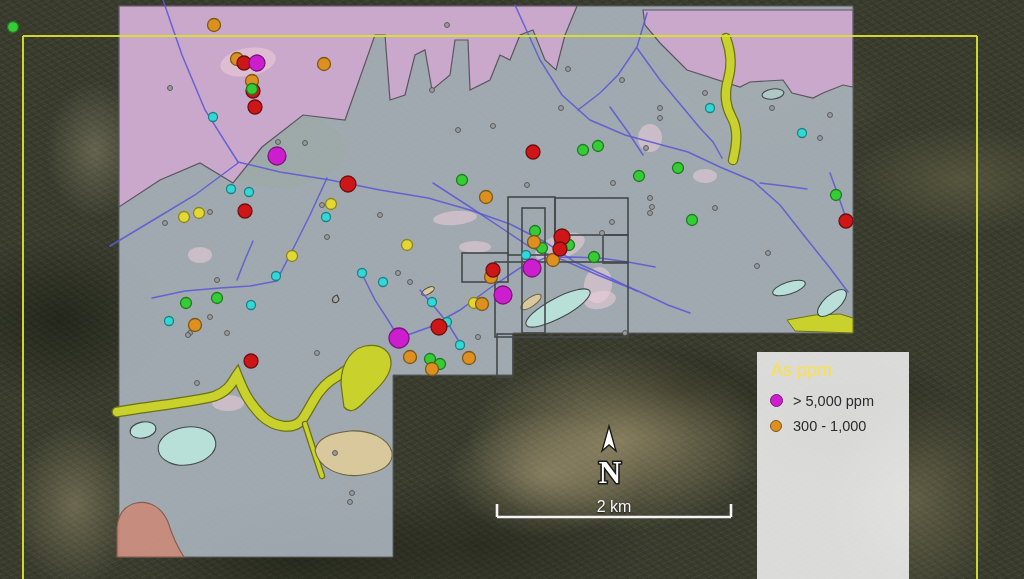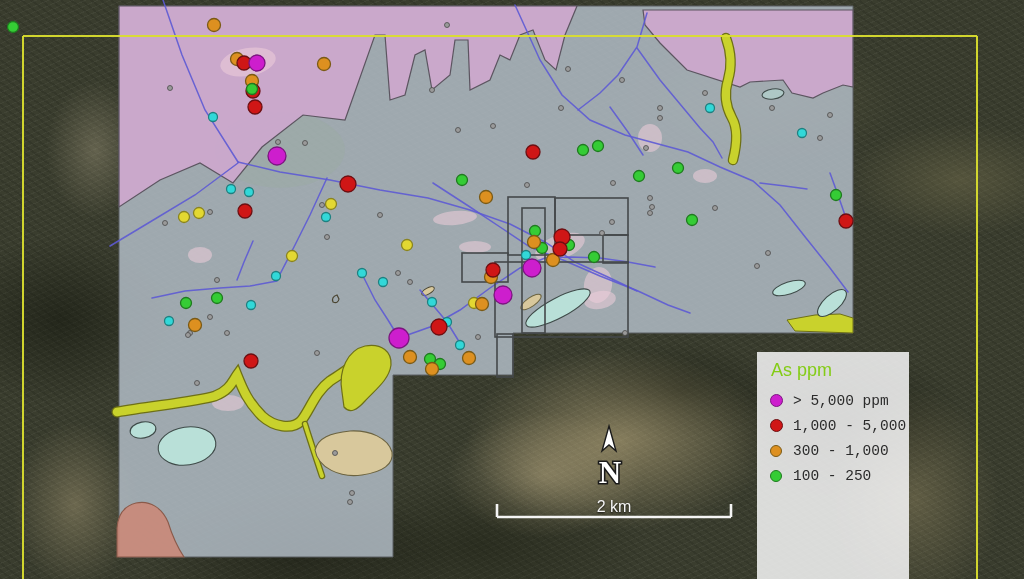--- a/index.html
+++ b/index.html
@@ -19,24 +19,24 @@
       radial-gradient(ellipse 220px 90px at 300px 555px, rgba(18,20,12,.5), transparent 70%),
       radial-gradient(ellipse 160px 120px at 60px 320px, rgba(15,18,10,.5), transparent 70%),
       radial-gradient(ellipse 240px 100px at 480px 545px, rgba(25,28,16,.45), transparent 70%),
       radial-gradient(ellipse 140px 70px at 680px 390px, rgba(22,25,15,.5), transparent 70%),
       repeating-linear-gradient(37deg, rgba(0,0,0,.10) 0 2px, transparent 2px 6px),
       repeating-linear-gradient(-24deg, rgba(255,255,255,.04) 0 1px, transparent 1px 5px);}
   #map-svg{position:absolute;left:0;top:0;}
   
   #legend{position:absolute;left:757px;top:352px;width:152px;height:227px;
     background:rgba(250,250,252,.84);color:#222;padding:8px 0 0 12px;box-sizing:border-box;}
-  #legend .title{font-size:18px;color:#84cc16;margin:0 0 7px 2px;}
+  #legend .title{font-size:18px;color:#fde047;margin:0 0 7px 2px;}
   .legend-row{display:flex;align-items:center;height:25px;}
   .legend-dot{border-radius:50%;margin-right:10px;flex:0 0 auto;box-sizing:border-box;}
-  .legend-label{font-size:14.5px;color:#2b2b2b;white-space:nowrap;font-family:Liberation Mono, monospace;}
+  .legend-label{font-size:14.5px;color:#2b2b2b;white-space:nowrap;}
 </style>
 </head>
 <body>
 
 <div id="terrain"></div>
 
 <svg id="map-svg" width="1024" height="579" viewBox="0 0 1024 579">
   <g id="g-geology">
       <path d="M122,6 L853,6 L853,333 L513,333 L513,375 L393,375 L393,557 L119,557 L119,6 Z" fill="rgba(178,188,197,0.85)" stroke="#5a5f63" stroke-width="1"></path>
       <ellipse cx="280" cy="150" rx="65" ry="38" fill="rgba(150,175,150,0.22)"></ellipse>
@@ -235,25 +235,17 @@
 </svg>
 
 <div id="legend">
   <div class="title">As ppm</div>
   <div id="legend-rows">
       <div class="legend-row">
         <span class="legend-dot" style="width: 13px; height: 13px; background: rgb(205, 30, 205); border: 1.5px solid rgb(124, 21, 128); margin-left: 0.5px; margin-right: 10.5px;"></span>
         <span class="legend-label">&gt; 5,000 ppm</span>
       </div>
       <div class="legend-row">
-        <span class="legend-dot" style="width: 13px; height: 13px; background: rgb(207, 22, 22); border: 1.5px solid rgb(109, 15, 18); margin-left: 0.5px; margin-right: 10.5px;"></span>
-        <span class="legend-label">1,000 - 5,000</span>
-      </div>
-      <div class="legend-row">
         <span class="legend-dot" style="width: 12px; height: 12px; background: rgb(221, 144, 32); border: 1.5px solid rgb(122, 90, 22); margin-left: 1px; margin-right: 11px;"></span>
         <span class="legend-label">300 - 1,000</span>
       </div>
-      <div class="legend-row">
-        <span class="legend-dot" style="width: 12px; height: 12px; background: rgb(53, 204, 53); border: 1.5px solid rgb(31, 122, 31); margin-left: 1px; margin-right: 11px;"></span>
-        <span class="legend-label">100 - 250</span>
-      </div>
     </div>
 </div>
 
 </body></html>

